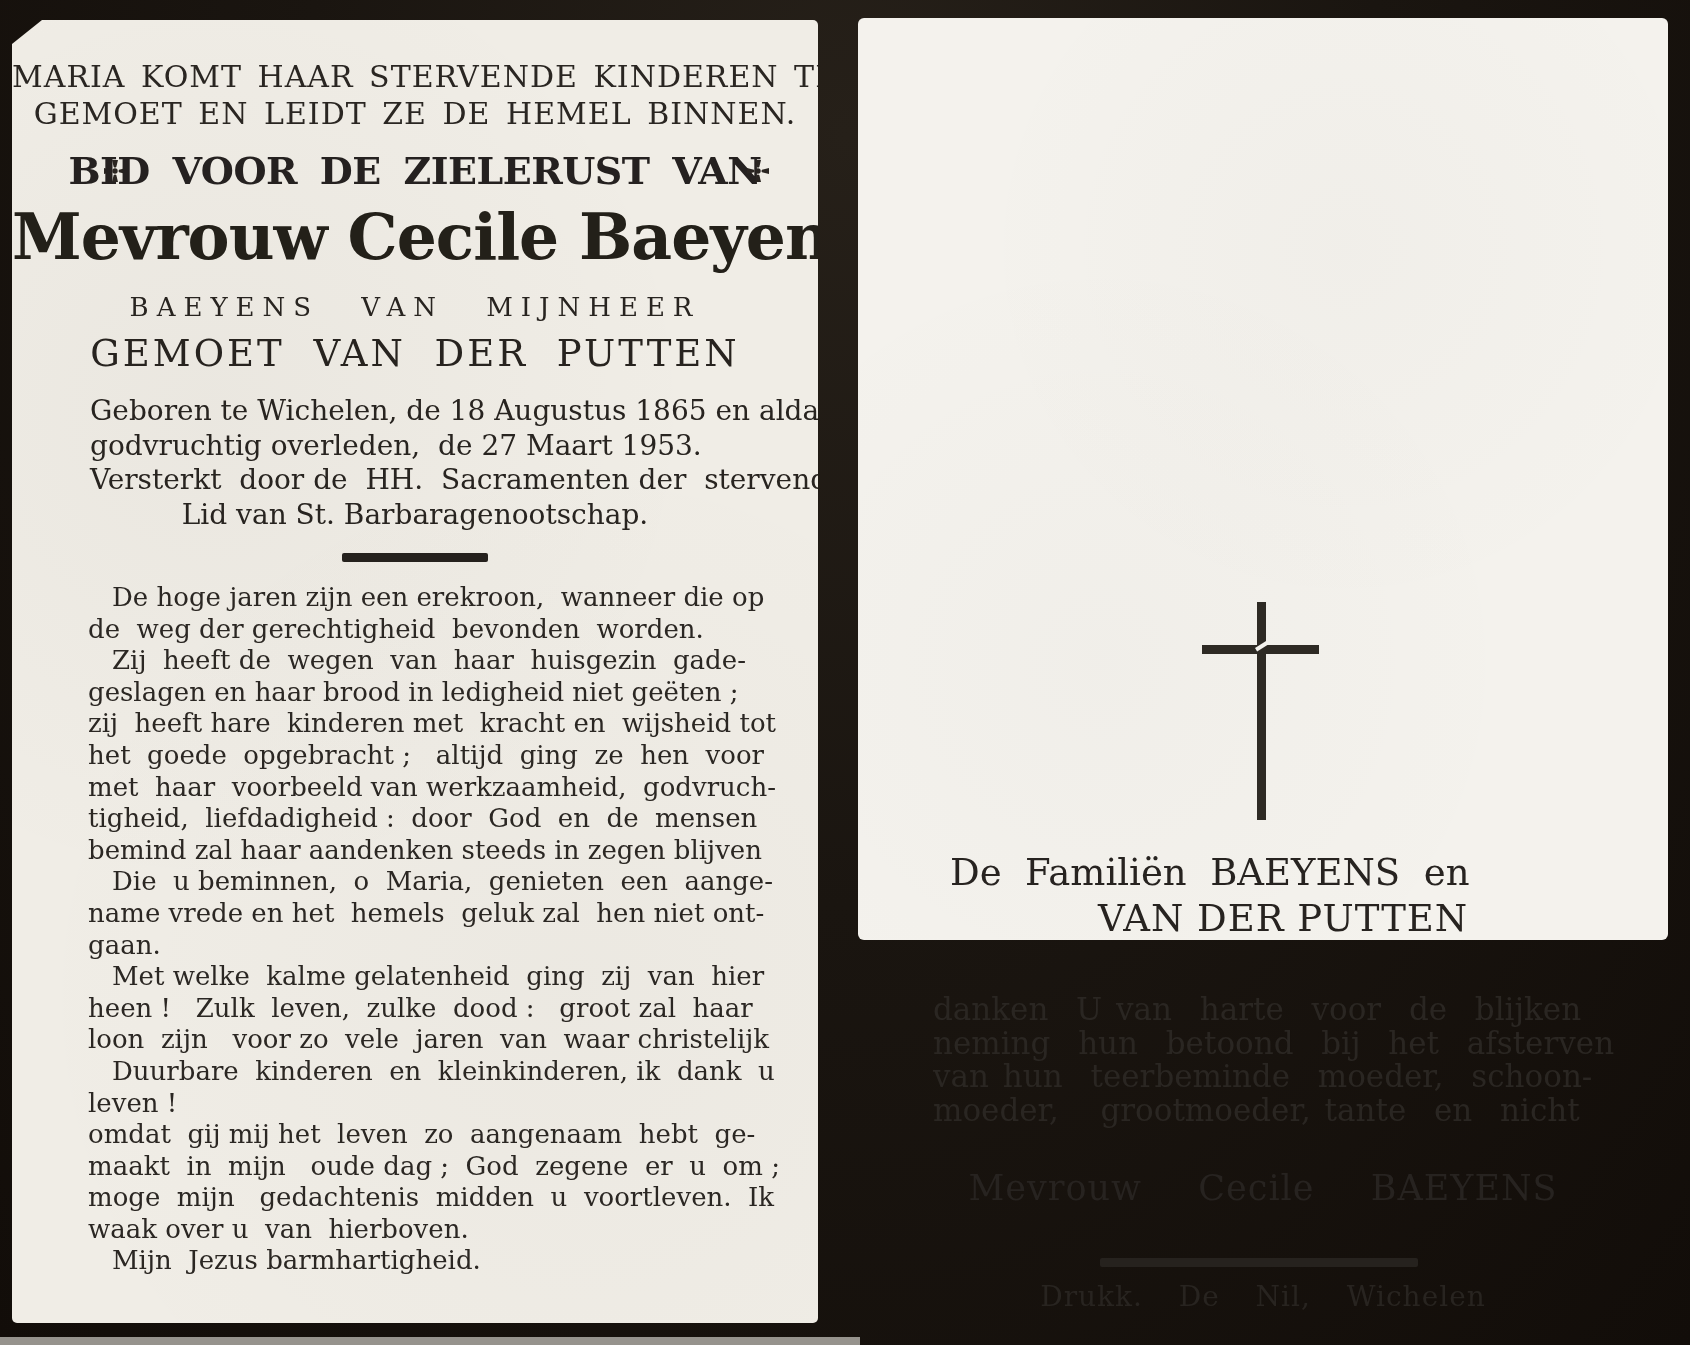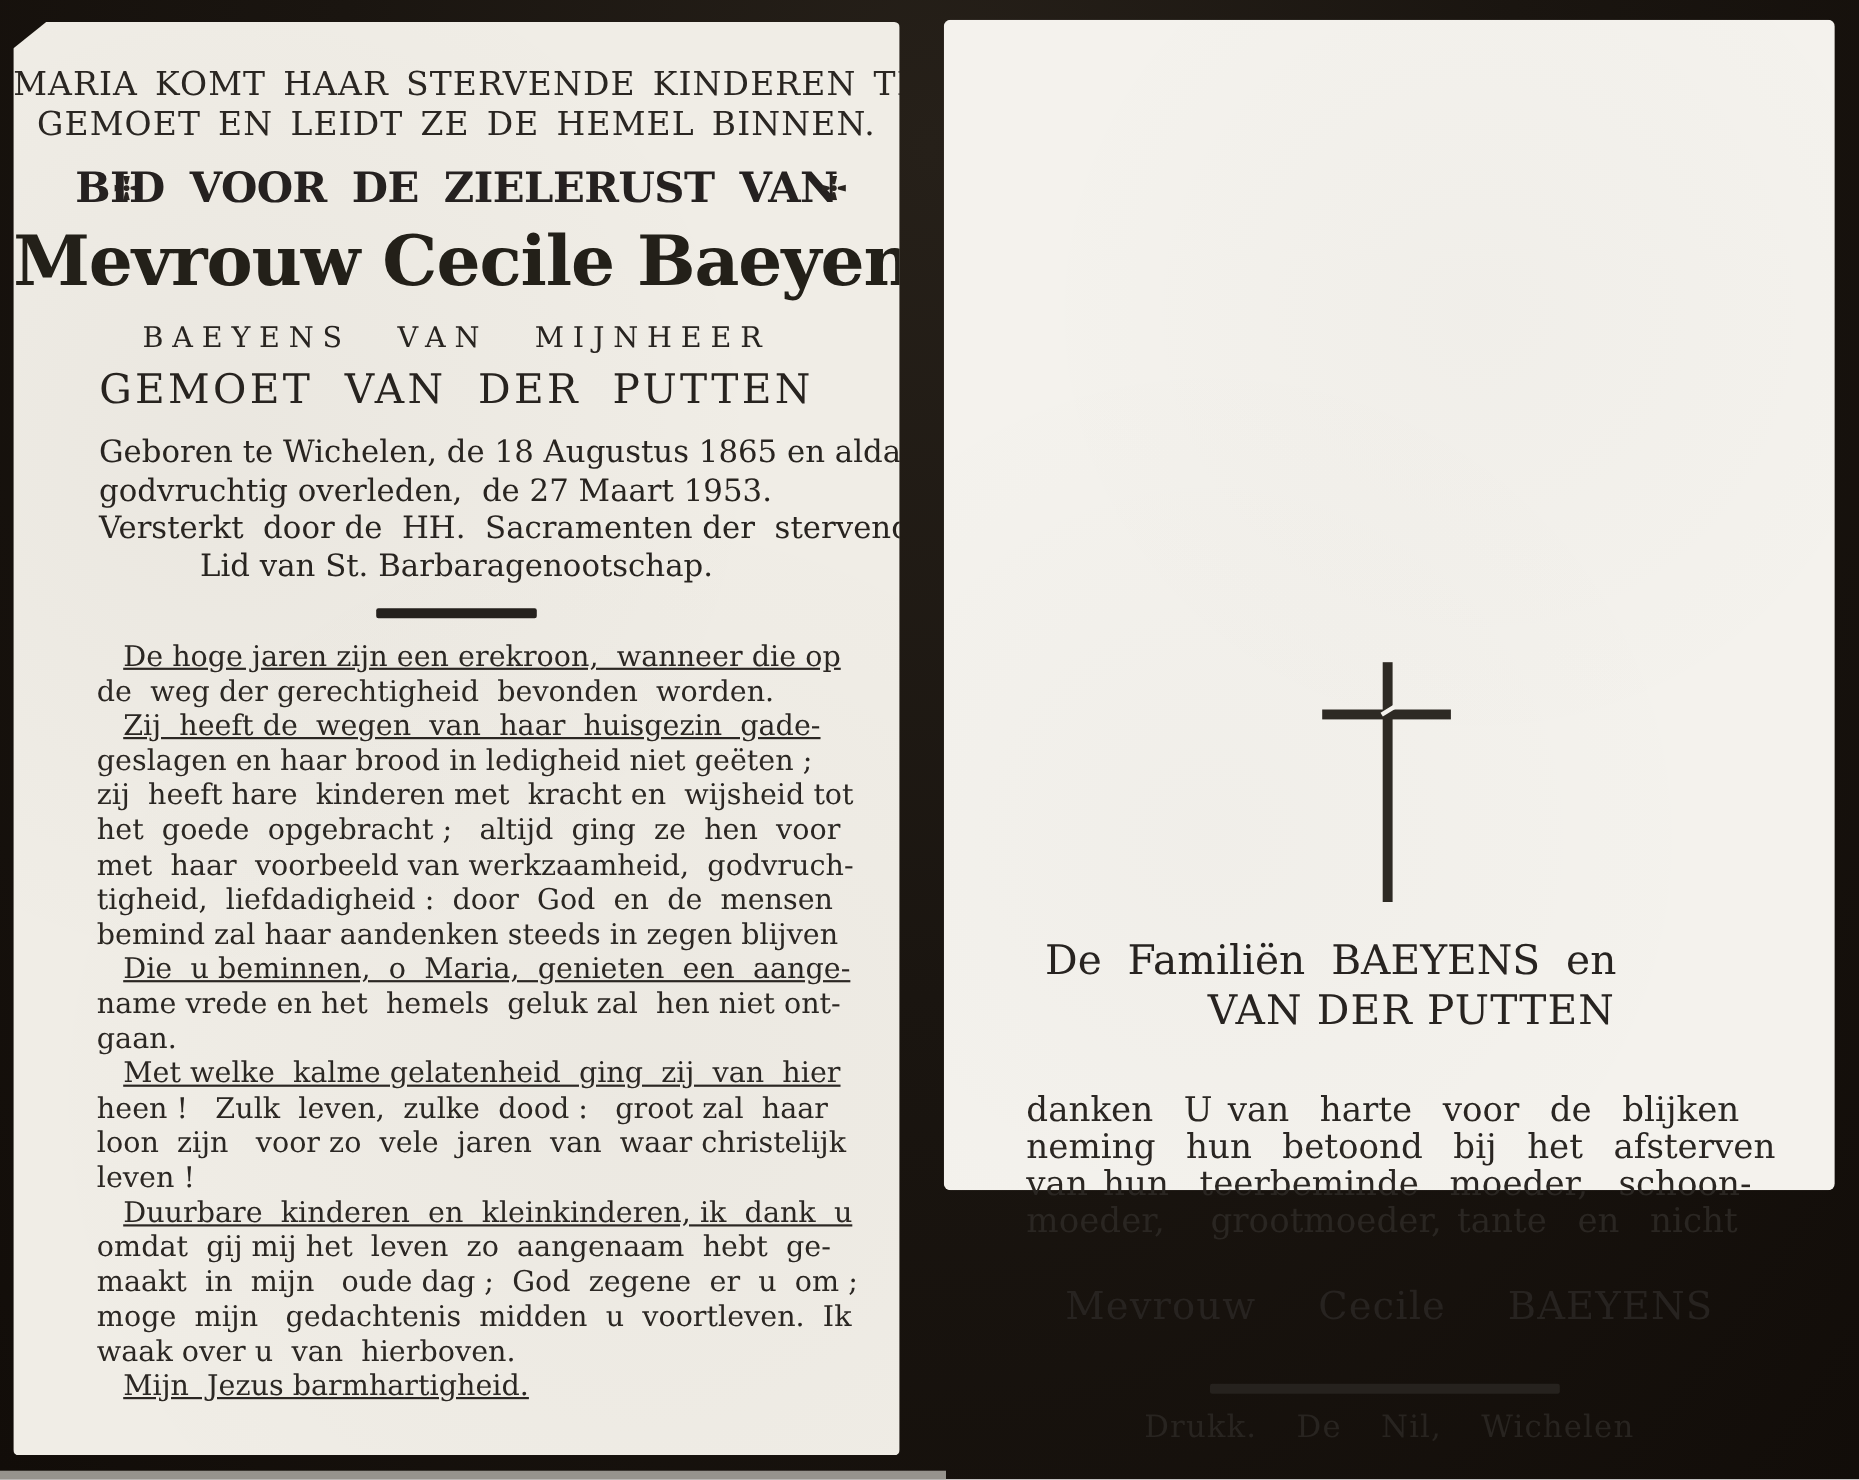--- a/index.html
+++ b/index.html
@@ -8,21 +8,21 @@
   #canvas { position:relative; width:1690px; height:1345px;
             background: radial-gradient(ellipse at 50% 10%, #262019 0%, #1a1510 45%, #120d09 100%); }
 
   .page { position:absolute; color:#282420; }
   .page-left { left:12px; top:20px; width:806px; height:1303px;
                background:#f0ede6; border-radius:5px;
                clip-path: polygon(30px 0%, 100% 0%, 100% 100%, 0% 100%, 0% 24px);
                background-image:
                  radial-gradient(circle at 25% 30%, rgba(60,50,40,0.03), transparent 45%),
                  radial-gradient(circle at 70% 75%, rgba(60,50,40,0.025), transparent 50%); }
-  .page-right { left:858px; top:18px; width:810px; height:1064px;
+  .page-right { left:858px; top:18px; width:810px; height:922px;
                 background:#f4f2ed; border-radius:6px;
                 background-image:
                   radial-gradient(circle at 60% 25%, rgba(60,50,40,0.02), transparent 45%),
                   radial-gradient(circle at 30% 70%, rgba(60,50,40,0.02), transparent 50%); }
 
   .abs { position:absolute; }
   .c { text-align:center; }
   .line { white-space:pre; }
 
   
@@ -38,21 +38,21 @@
   .widow { top:272px; left:0; right:0; font-size:26px; letter-spacing:8px;
            word-spacing:26px; }
   .husband { top:312px; left:0; right:0; font-size:37px; letter-spacing:3px;
              word-spacing:14px; color:#27231f; }
   .vitals { top:374px; left:0; right:0; font-size:28px; line-height:34.5px; }
   .vitals .vl { padding-left:78px; }
   .divider { top:533px; left:330px; width:146px; height:9px; background:#25211d;
              border-radius:2px; }
   .bodytext { top:562px; left:76px; width:706px; font-size:26px; line-height:31.6px;
               color:#2b2723; }
-  .bodytext .ind { padding-left:24px;text-decoration:underline; }
+  .bodytext .ind { padding-left:24px; }
 
   
   .cross-v { left:399px; top:584px; width:9px; height:218px; background:#2e2a24; }
   .cross-h { left:344px; top:627px; width:117px; height:9px; background:#2e2a24; }
   .cross-notch { left:397px; top:626px; width:14px; height:4px; background:#f4f2ed;
                  transform:rotate(-32deg); }
   .family { top:832px; left:0; right:0; font-size:37px; line-height:46px;
             color:#272320; }
   .family .f1 { margin-left:92px; }
   .family .f2 { margin-left:240px; letter-spacing:1px; }
@@ -124,22 +124,22 @@
       <div class="line">het  goede  opgebracht ;   altijd  ging  ze  hen  voor</div>
       <div class="line">met  haar  voorbeeld van werkzaamheid,  godvruch-</div>
       <div class="line">tigheid,  liefdadigheid :  door  God  en  de  mensen</div>
       <div class="line">bemind zal haar aandenken steeds in zegen blijven</div>
       <div class="line ind">Die  u beminnen,  o  Maria,  genieten  een  aange-</div>
       <div class="line">name vrede en het  hemels  geluk zal  hen niet ont-</div>
       <div class="line">gaan.</div>
       <div class="line ind">Met welke  kalme gelatenheid  ging  zij  van  hier</div>
       <div class="line">heen !   Zulk  leven,  zulke  dood :   groot zal  haar</div>
       <div class="line">loon  zijn   voor zo  vele  jaren  van  waar christelijk</div>
+      <div class="line ind">Duurbare  kinderen  en  kleinkinderen, ik  dank  u</div>
       <div class="line">leven !</div>
-      <div class="line ind">Duurbare  kinderen  en  kleinkinderen, ik  dank  u</div>
       <div class="line">omdat  gij mij het  leven  zo  aangenaam  hebt  ge-</div>
       <div class="line">maakt  in  mijn   oude dag ;  God  zegene  er  u  om ;</div>
       <div class="line">moge  mijn   gedachtenis  midden  u  voortleven.  Ik</div>
       <div class="line">waak over u  van  hierboven.</div>
       <div class="line ind">Mijn  Jezus barmhartigheid.</div>
     </div>
   </div>
 
   <div class="page page-right">
 

